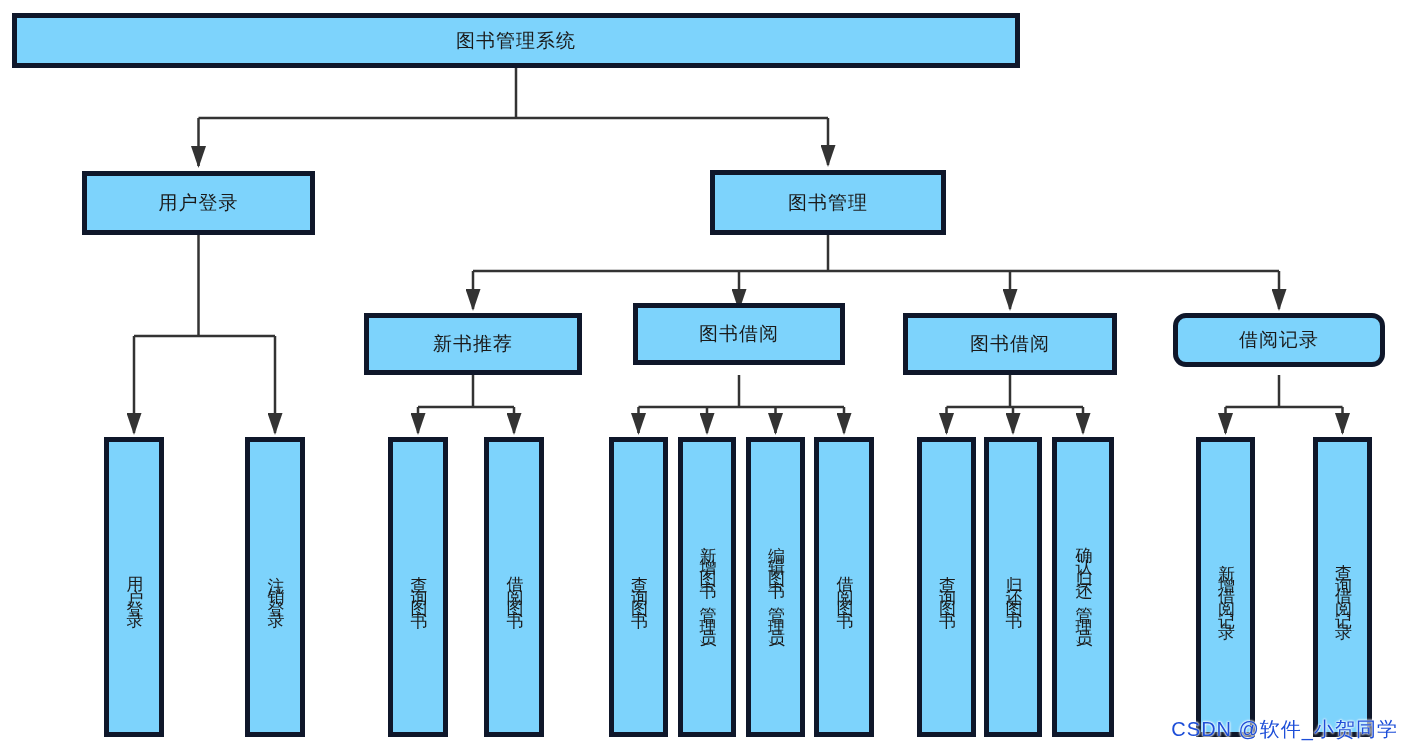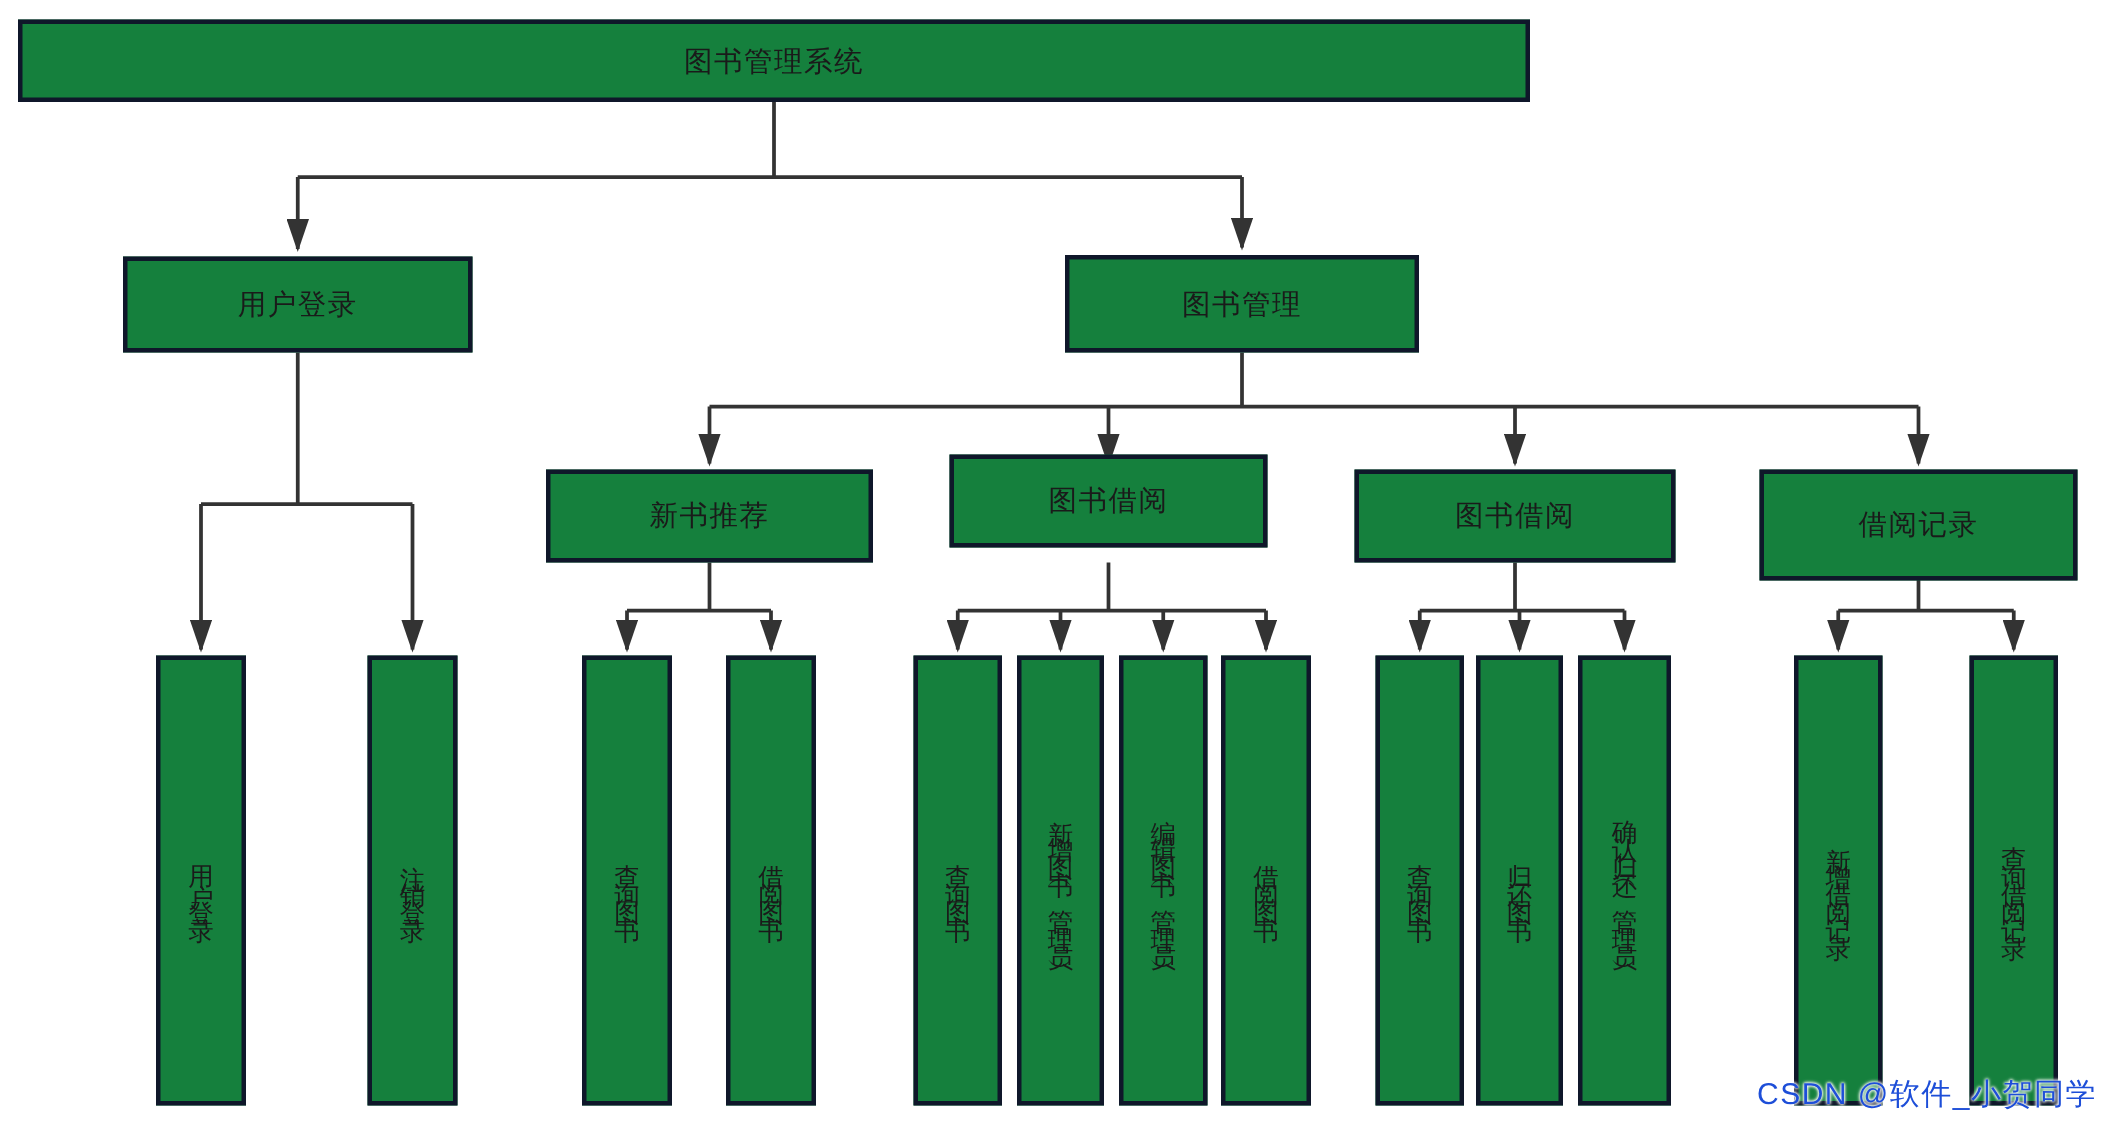--- a/index.html
+++ b/index.html
@@ -3,22 +3,22 @@
 <meta charset="utf-8">
 <style>
   html,body{margin:0;padding:0;background:#ffffff;}
   .canvas{
     position:relative;width:1405px;height:747px;background:#ffffff;
     font-family:"Liberation Sans","DejaVu Sans",sans-serif;color:#1a1a1a;
     overflow:hidden;
   }
   .connectors{position:absolute;left:0;top:0;width:1405px;height:747px;}
   .box{
-    position:absolute;box-sizing:border-box;background:#15803d;
-    border:3px solid #0f172a;display:flex;align-items:center;justify-content:center;
+    position:absolute;box-sizing:border-box;background:#7dd3fc;
+    border:5px solid #0f172a;display:flex;align-items:center;justify-content:center;font-family:Liberation Mono, monospace;
   }
   .box .lbl{white-space:nowrap;}
   .h .lbl{font-size:19px;letter-spacing:1px;}
   .root-box .lbl{font-size:19px;letter-spacing:1px;}
   .leaf .lbl{
     writing-mode:vertical-rl;text-orientation:mixed;
     font-size:17px;line-height:1;letter-spacing:12px;white-space:nowrap;
   }
   .watermark{
     position:absolute;right:7px;bottom:4px;font-size:20px;letter-spacing:1px;
@@ -95,21 +95,21 @@
 
   <div class="box h" style="left:710px;top:170px;width:236px;height:65px;">
     <span class="lbl">图书管理</span>
   </div>
   <div class="box h" style="left:633px;top:303px;width:212px;height:62px;">
     <span class="lbl">图书借阅</span>
   </div>
   <div class="box h" style="left:903px;top:313px;width:214px;height:62px;">
     <span class="lbl">图书借阅</span>
   </div>
-  <div class="box h" style="left:1173px;top:313px;width:212px;height:74px;">
+  <div class="box h" style="left:1173px;top:313px;width:212px;height:54px;border-radius:13px;">
     <span class="lbl">借阅记录</span>
   </div>
 
   <div class="box leaf" style="left:104px;top:437px;width:60px;height:300px;">
     <span class="lbl">用户登录</span>
   </div>
   <div class="box leaf" style="left:245px;top:437px;width:60px;height:300px;">
     <span class="lbl">注销登录</span>
   </div>
 

